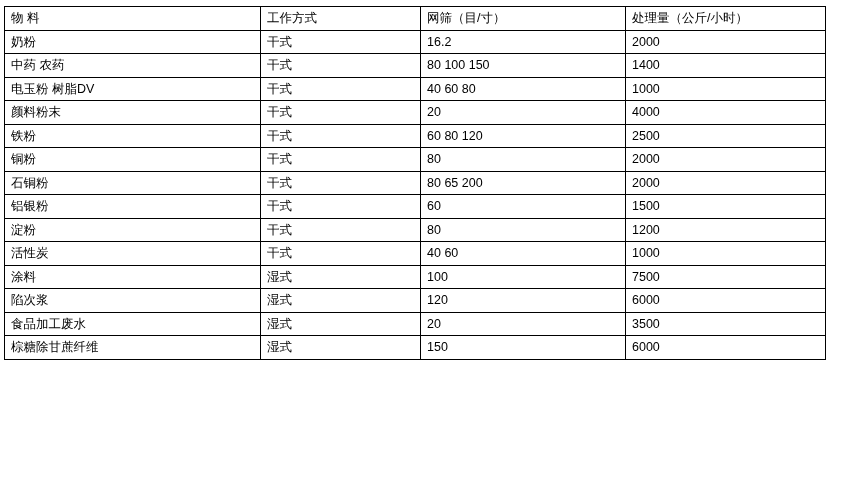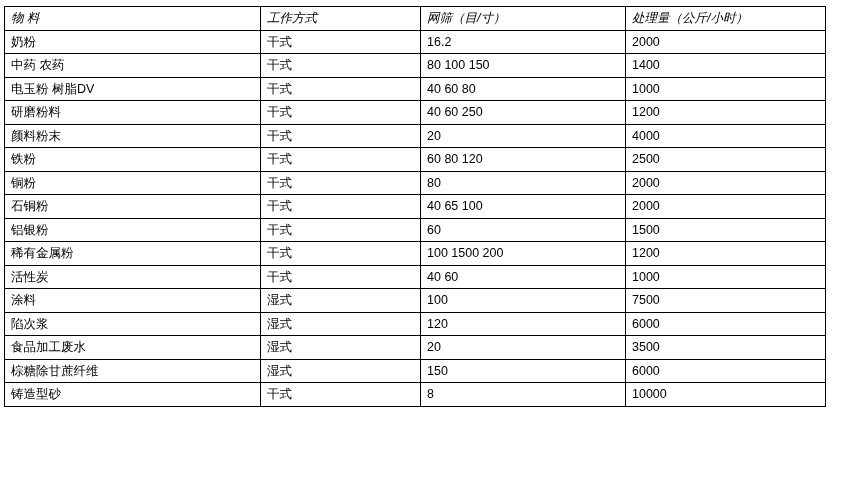--- a/index.html
+++ b/index.html
@@ -40,21 +40,20 @@
     text-align: left;
     vertical-align: middle;
     font-weight: normal;
     font-size: 12.5px;
     line-height: 22px;
     white-space: nowrap;
     overflow: hidden;
   }
   table.data-table tr.header-row td {
     letter-spacing: 0px;
-    font-style: italic;
   }
 </style>
 </head>
 <body>
 
 <div class="sheet">
   <table class="data-table">
     <colgroup>
       <col class="c0">
       <col class="c1">
@@ -80,59 +79,53 @@
         <td>80 100 150</td>
         <td>1400</td>
       </tr>
       <tr>
         <td>电玉粉 树脂DV</td>
         <td>干式</td>
         <td>40 60 80</td>
         <td>1000</td>
       </tr>
       <tr>
-        <td>研磨粉料</td>
-        <td>干式</td>
-        <td>40 60 250</td>
-        <td>1200</td>
-      </tr>
-      <tr>
         <td>颜料粉末</td>
         <td>干式</td>
         <td>20</td>
         <td>4000</td>
       </tr>
       <tr>
         <td>铁粉</td>
         <td>干式</td>
         <td>60 80 120</td>
         <td>2500</td>
       </tr>
       <tr>
         <td>铜粉</td>
         <td>干式</td>
         <td>80</td>
         <td>2000</td>
       </tr>
       <tr>
         <td>石铜粉</td>
         <td>干式</td>
-        <td>40 65 100</td>
+        <td>80 65 200</td>
         <td>2000</td>
       </tr>
       <tr>
         <td>铝银粉</td>
         <td>干式</td>
         <td>60</td>
         <td>1500</td>
       </tr>
       <tr>
-        <td>稀有金属粉</td>
+        <td>淀粉</td>
         <td>干式</td>
-        <td>100 1500 200</td>
+        <td>80</td>
         <td>1200</td>
       </tr>
       <tr>
         <td>活性炭</td>
         <td>干式</td>
         <td>40 60</td>
         <td>1000</td>
       </tr>
       <tr>
         <td>涂料</td>
@@ -151,21 +144,15 @@
         <td>湿式</td>
         <td>20</td>
         <td>3500</td>
       </tr>
       <tr>
         <td>棕糖除甘蔗纤维</td>
         <td>湿式</td>
         <td>150</td>
         <td>6000</td>
       </tr>
-      <tr>
-        <td>铸造型砂</td>
-        <td>干式</td>
-        <td>8</td>
-        <td>10000</td>
-      </tr>
     </tbody>
   </table>
 </div>
 
 </body></html>

